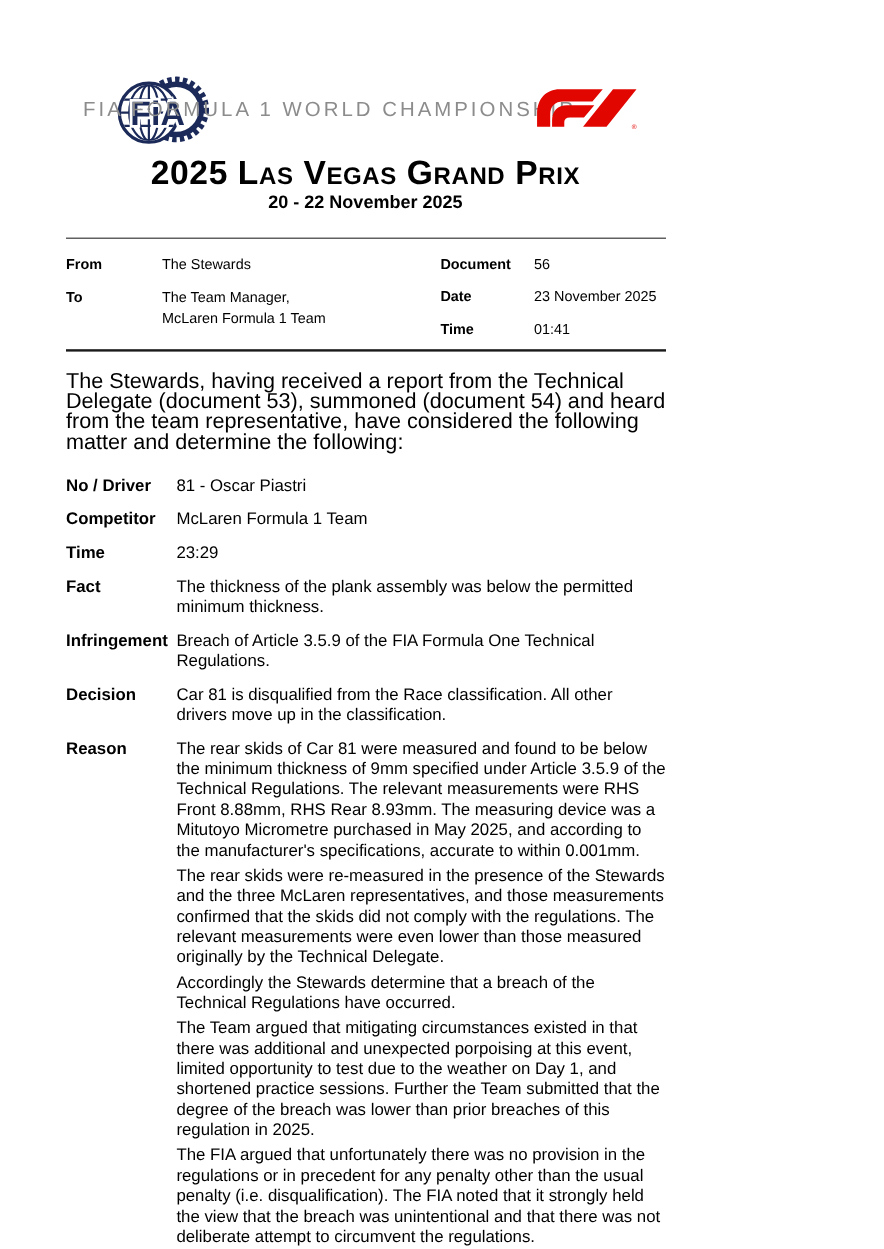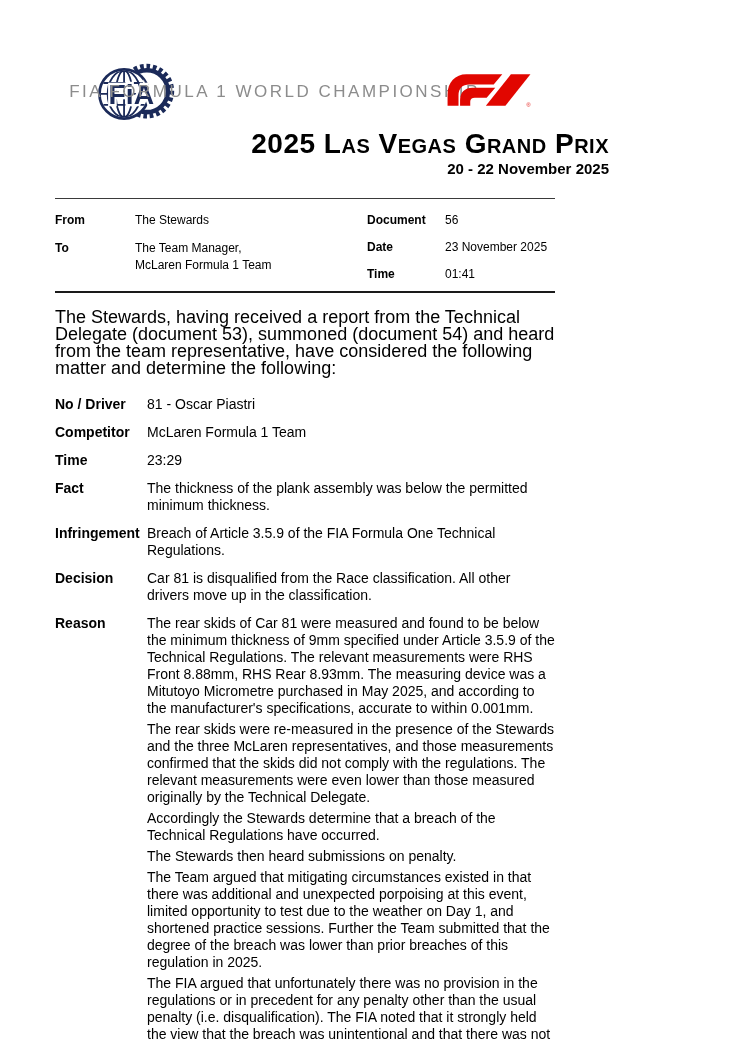--- a/index.html
+++ b/index.html
@@ -17,21 +17,21 @@
   .fia-logo { position:absolute; left:94px; top:60px; width:82px; height:66px; }
   .championship {
     position:absolute; left:0; right:60px; top:82px;
     text-align:center;
     font-size:17px; letter-spacing:2.5px;
     color:#8c8c8c; font-weight:400;
     white-space:nowrap;
   }
   .f1-logo { position:absolute; right:77px; top:72px; width:86px; height:36px; }
   
-  .title-block { text-align:right; }
+  .title-block { text-align:center; }
   .event-title {
     font-size:28px; line-height:31px; font-weight:bold;
     font-variant:small-caps; letter-spacing:0.5px;
   }
   .event-dates { font-size:15px; line-height:19px; font-weight:bold; }
   
   .content { padding:0 54px 0 55px; }
   hr.rule-thin  { border:none; border-top:1px solid #3a3a3a; margin-top:20px; }
   hr.rule-thick { border:none; border-top:2px solid #1a1a1a; }
   
@@ -156,20 +156,19 @@
       <span class="field-label">Decision</span>
       <span class="field-value">Car 81 is disqualified from the Race classification. All other drivers move up in the classification.</span>
     </div>
 
     <div class="field-row">
       <span class="field-label">Reason</span>
       <span class="reason-value">
         <p>The rear skids of Car 81 were measured and found to be below the minimum thickness of 9mm specified under Article 3.5.9 of the Technical Regulations. The relevant measurements were RHS Front 8.88mm, RHS Rear 8.93mm. The measuring device was a Mitutoyo Micrometre purchased in May 2025, and according to the manufacturer's specifications, accurate to within 0.001mm.</p>
         <p>The rear skids were re-measured in the presence of the Stewards and the three McLaren representatives, and those measurements confirmed that the skids did not comply with the regulations. The relevant measurements were even lower than those measured originally by the Technical Delegate.</p>
         <p>Accordingly the Stewards determine that a breach of the Technical Regulations have occurred.</p>
-        <p>The Stewards then heard submissions on penalty.</p>
         <p>The Team argued that mitigating circumstances existed in that there was additional and unexpected porpoising at this event, limited opportunity to test due to the weather on Day 1, and shortened practice sessions. Further the Team submitted that the degree of the breach was lower than prior breaches of this regulation in 2025.</p>
         <p>The FIA argued that unfortunately there was no provision in the regulations or in precedent for any penalty other than the usual penalty (i.e. disqualification). The FIA noted that it strongly held the view that the breach was unintentional and that there was not deliberate attempt to circumvent the regulations.</p>
         <p>The Stewards also note the various decisions of the FIA International Court of Appeal</p>
       </span>
     </div>
   </div>
 </div>
 
 </body></html>

